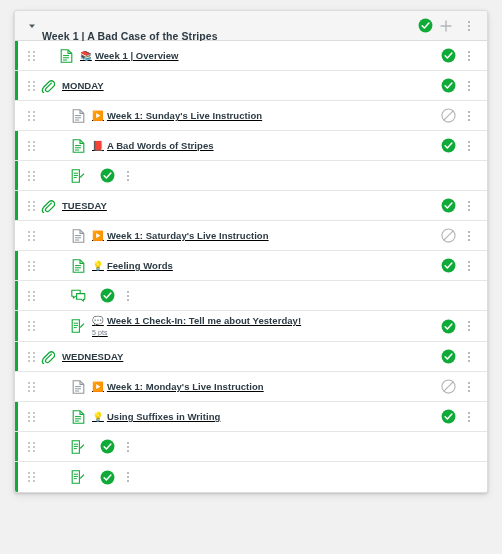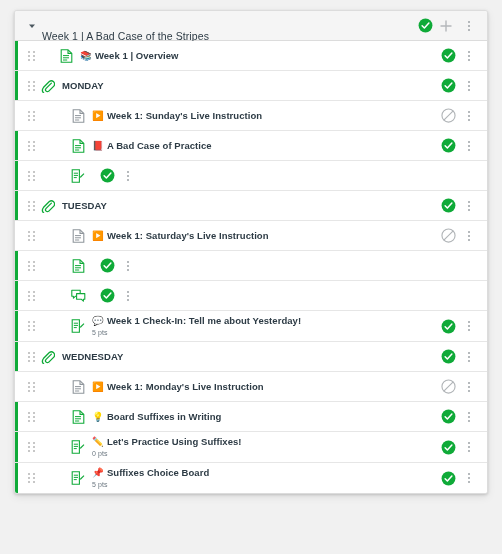--- a/index.html
+++ b/index.html
@@ -42,21 +42,21 @@
     height: 10px;
     flex: 0 0 auto;
     display: flex;
     align-items: center;
     justify-content: center;
     margin-right: 5px;
   }
   .collapse-arrow svg { display: block; }
   .module-title {
     font-size: 10.5px;
-    font-weight: normal;
+    font-weight: bold;
     color: #2d3b45;
     letter-spacing: 0.1px;
     white-space: nowrap;
     overflow: hidden;
     text-overflow: ellipsis;
     flex: 1 1 auto;
     margin-top: 20px;
   }
   .header-actions {
     display: flex;
@@ -134,20 +134,21 @@
   }
   .type-icon svg { display: block; }
 
   .row-body {
     flex: 1 1 auto;
     min-width: 0;
     display: flex;
     flex-direction: column;
     justify-content: center;
     padding: 3px 0;
+    text-decoration: underline;
   }
   .row-title {
     font-size: 9.5px;
     font-weight: bold;
     color: #2d3b45;
     letter-spacing: 0.05px;
     white-space: nowrap;
     overflow: hidden;
     text-overflow: ellipsis;
     line-height: 13px;
@@ -322,21 +323,21 @@
           <i></i>
         </span>
         <span class="type-icon">
           <svg width="13" height="14" viewBox="0 0 13 14">
             <path d="M1.2 0.8 H8 L11.8 4.4 V13.2 H1.2 Z" fill="none" stroke="#0faa38" stroke-width="1.1"></path>
             <path d="M8 0.9 V4.4 H11.7" fill="none" stroke="#0faa38" stroke-width="1.1"></path>
             <path d="M3.4 6.6 H8.6 M3.4 8.8 H8.6 M3.4 11 H6.8" stroke="#0faa38" stroke-width="1" stroke-linecap="round"></path>
           </svg>
         </span>
         <div class="row-body">
-          <div class="row-title"><span class="emoji">📕</span><span>A Bad Case of Practice</span></div>
+          <div class="row-title"><span class="emoji">📕</span><span>A Bad Words of Stripes</span></div>
         </div>
         <span class="row-actions">
           <span>
             <svg class="pub-icon" viewBox="0 0 16 16">
               <circle cx="8" cy="8" r="7.4" fill="#0faa38"></circle>
               <path d="M4.4 8.2 L6.8 10.6 L11.6 5.4" stroke="#ffffff" stroke-width="1.6" fill="none" stroke-linecap="round" stroke-linejoin="round"></path>
             </svg>
           </span>
           <span class="kebab">
             <i></i>
@@ -452,20 +453,23 @@
           <i></i>
           <i></i>
         </span>
         <span class="type-icon">
           <svg width="13" height="14" viewBox="0 0 13 14">
             <path d="M1.2 0.8 H8 L11.8 4.4 V13.2 H1.2 Z" fill="none" stroke="#0faa38" stroke-width="1.1"></path>
             <path d="M8 0.9 V4.4 H11.7" fill="none" stroke="#0faa38" stroke-width="1.1"></path>
             <path d="M3.4 6.6 H8.6 M3.4 8.8 H8.6 M3.4 11 H6.8" stroke="#0faa38" stroke-width="1" stroke-linecap="round"></path>
           </svg>
         </span>
+        <div class="row-body">
+          <div class="row-title"><span class="emoji">💡</span><span>Feeling Words</span></div>
+        </div>
         <span class="row-actions">
           <span>
             <svg class="pub-icon" viewBox="0 0 16 16">
               <circle cx="8" cy="8" r="7.4" fill="#0faa38"></circle>
               <path d="M4.4 8.2 L6.8 10.6 L11.6 5.4" stroke="#ffffff" stroke-width="1.6" fill="none" stroke-linecap="round" stroke-linejoin="round"></path>
             </svg>
           </span>
           <span class="kebab">
             <i></i>
             <i></i>
@@ -615,21 +619,21 @@
           <i></i>
         </span>
         <span class="type-icon">
           <svg width="13" height="14" viewBox="0 0 13 14">
             <path d="M1.2 0.8 H8 L11.8 4.4 V13.2 H1.2 Z" fill="none" stroke="#0faa38" stroke-width="1.1"></path>
             <path d="M8 0.9 V4.4 H11.7" fill="none" stroke="#0faa38" stroke-width="1.1"></path>
             <path d="M3.4 6.6 H8.6 M3.4 8.8 H8.6 M3.4 11 H6.8" stroke="#0faa38" stroke-width="1" stroke-linecap="round"></path>
           </svg>
         </span>
         <div class="row-body">
-          <div class="row-title"><span class="emoji">💡</span><span>Board Suffixes in Writing</span></div>
+          <div class="row-title"><span class="emoji">💡</span><span>Using Suffixes in Writing</span></div>
         </div>
         <span class="row-actions">
           <span>
             <svg class="pub-icon" viewBox="0 0 16 16">
               <circle cx="8" cy="8" r="7.4" fill="#0faa38"></circle>
               <path d="M4.4 8.2 L6.8 10.6 L11.6 5.4" stroke="#ffffff" stroke-width="1.6" fill="none" stroke-linecap="round" stroke-linejoin="round"></path>
             </svg>
           </span>
           <span class="kebab">
             <i></i>
@@ -648,24 +652,20 @@
           <i></i>
           <i></i>
         </span>
         <span class="type-icon">
           <svg width="14" height="14" viewBox="0 0 14 14">
             <path d="M1.2 0.8 H8.4 V13.2 H1.2 Z" fill="none" stroke="#0faa38" stroke-width="1.1"></path>
             <path d="M3.2 4.2 H6.6 M3.2 6.4 H6.6 M3.2 8.6 H5.4" stroke="#0faa38" stroke-width="1" stroke-linecap="round"></path>
             <path d="M9.2 7.6 L12.6 4.2 L13.4 5 L10 8.4 L8.9 8.7 Z" fill="#0faa38"></path>
           </svg>
         </span>
-        <div class="row-body">
-          <div class="row-title"><span class="emoji">✏️</span><span>Let's Practice Using Suffixes!</span></div>
-          <div class="row-sub">0 pts</div>
-        </div>
         <span class="row-actions">
           <span>
             <svg class="pub-icon" viewBox="0 0 16 16">
               <circle cx="8" cy="8" r="7.4" fill="#0faa38"></circle>
               <path d="M4.4 8.2 L6.8 10.6 L11.6 5.4" stroke="#ffffff" stroke-width="1.6" fill="none" stroke-linecap="round" stroke-linejoin="round"></path>
             </svg>
           </span>
           <span class="kebab">
             <i></i>
             <i></i>
@@ -683,24 +683,20 @@
           <i></i>
           <i></i>
         </span>
         <span class="type-icon">
           <svg width="14" height="14" viewBox="0 0 14 14">
             <path d="M1.2 0.8 H8.4 V13.2 H1.2 Z" fill="none" stroke="#0faa38" stroke-width="1.1"></path>
             <path d="M3.2 4.2 H6.6 M3.2 6.4 H6.6 M3.2 8.6 H5.4" stroke="#0faa38" stroke-width="1" stroke-linecap="round"></path>
             <path d="M9.2 7.6 L12.6 4.2 L13.4 5 L10 8.4 L8.9 8.7 Z" fill="#0faa38"></path>
           </svg>
         </span>
-        <div class="row-body">
-          <div class="row-title"><span class="emoji">📌</span><span>Suffixes Choice Board</span></div>
-          <div class="row-sub">5 pts</div>
-        </div>
         <span class="row-actions">
           <span>
             <svg class="pub-icon" viewBox="0 0 16 16">
               <circle cx="8" cy="8" r="7.4" fill="#0faa38"></circle>
               <path d="M4.4 8.2 L6.8 10.6 L11.6 5.4" stroke="#ffffff" stroke-width="1.6" fill="none" stroke-linecap="round" stroke-linejoin="round"></path>
             </svg>
           </span>
           <span class="kebab">
             <i></i>
             <i></i>

